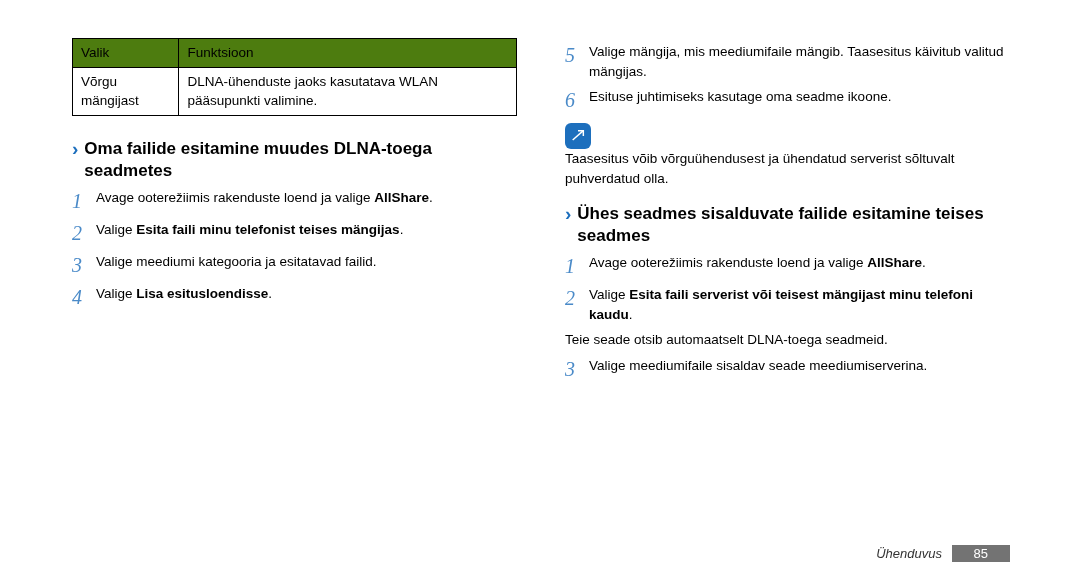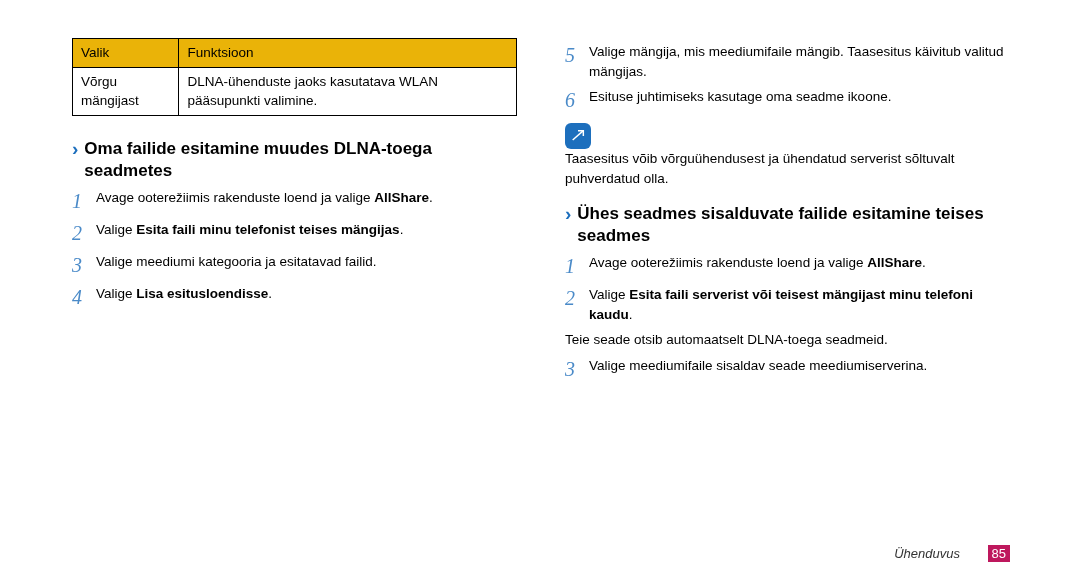--- a/index.html
+++ b/index.html
@@ -29,21 +29,21 @@
     font-size: 13.5px;
   }
   table.opts th, table.opts td {
     border: 1px solid #000;
     padding: 4px 8px 4px 8px;
     text-align: left;
     vertical-align: top;
     line-height: 1.45;
   }
   table.opts th {
-    background: #eab308;
+    background: #4d7c0f;
     font-weight: normal;
   }
   .section-heading {
     font-size: 17px;
     font-weight: bold;
     margin: 12px 0 6px 0;
     line-height: 1.3;
     display: flex;
     align-items: flex-start;
   }
@@ -108,26 +108,26 @@
   .footer {
     position: absolute;
     bottom: 24px;
     right: 70px;
     font-size: 13px;
     font-style: italic;
     color: #333;
   }
   .footer .pgnum {
     display: inline-block;
-    background: #be185d;
+    background: #737373;
     color: #fff;
     font-style: normal;
     font-weight: normal;
-    padding: 1px 4px;
-    margin-left: 24px;
+    padding: 1px 22px;
+    margin-left: 6px;
   }
 </style>
 </head>
 <body>
 
 <div class="page">
 
   <div class="col">
 
     <table class="opts">

